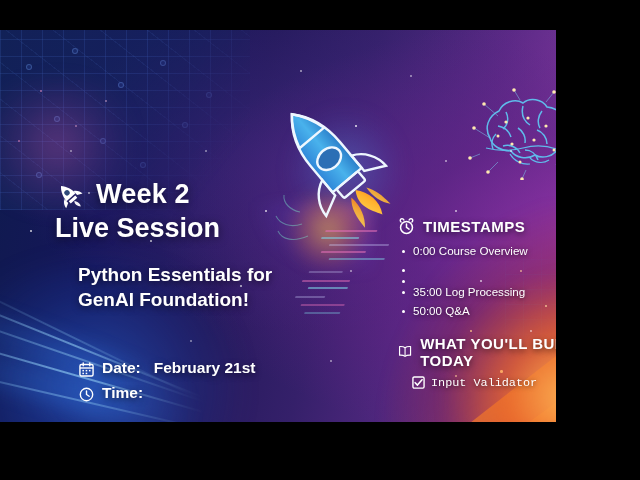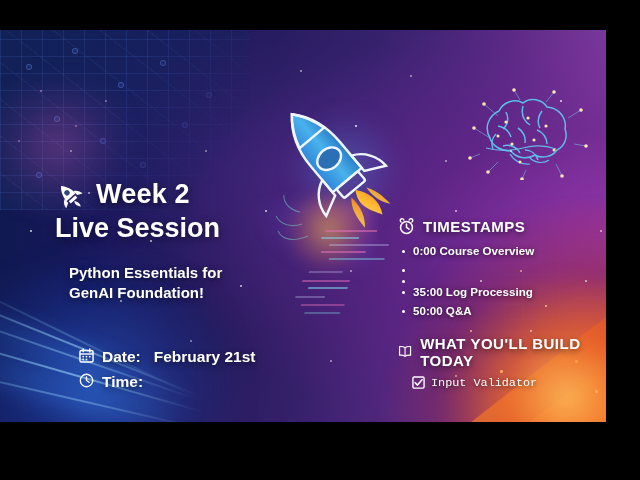--- a/index.html
+++ b/index.html
@@ -1,18 +1,18 @@
 <!DOCTYPE html>
 <html><head>
 <meta charset="utf-8">
 <style>
   html,body{margin:0;padding:0;background:#000;}
   body{width:640px;height:480px;overflow:hidden;font-family:"Liberation Sans",sans-serif;}
 
-  #stage{position:relative;width:606px;height:480px;background:#000;overflow:hidden;}
+  #stage{position:relative;width:556px;height:480px;background:#000;overflow:hidden;}
 
   
   .bar{position:absolute;left:0;width:640px;background:#000;z-index:90;}
   .bar.top{top:0;height:30px;}
   .bar.bot{bottom:0;height:58px;}
 
   
   #frame{position:absolute;left:0;top:30px;width:640px;height:392px;overflow:hidden;
          background:
            radial-gradient(120% 95% at 97% 52%, rgba(150,50,170,.85) 0%, rgba(110,35,140,.55) 28%, rgba(60,22,95,0) 60%),
@@ -85,33 +85,33 @@
   #code{position:absolute;left:288px;top:196px;width:110px;height:110px;transform:skewX(-17deg);opacity:.55;}
   #code b{position:absolute;display:block;height:2px;border-radius:1px;}
 
   
   #left{position:absolute;left:55px;top:150px;width:300px;z-index:40;color:#fff;}
   .hl{display:flex;align-items:center;gap:13px;}
   .h1{font-size:27px;font-weight:bold;letter-spacing:.2px;line-height:1.08;
       text-shadow:0 2px 8px rgba(0,0,0,.55);}
   .h1b{font-size:27px;font-weight:bold;line-height:1.12;margin-top:4px;
        text-shadow:0 2px 8px rgba(0,0,0,.55);}
-  .sub{font-size:15px;font-weight:bold;line-height:1.30;margin-top:20px;margin-left:14px;
+  .sub{font-size:19px;font-weight:bold;line-height:1.30;margin-top:20px;margin-left:23px;
        text-shadow:0 2px 7px rgba(0,0,0,.55);}
   .meta{margin-top:46px;margin-left:24px;}
-  .mrow{display:flex;align-items:flex-start;gap:8px;font-size:15.5px;font-weight:bold;margin-bottom:7px;
+  .mrow{display:flex;align-items:flex-end;gap:8px;font-size:15.5px;font-weight:bold;margin-bottom:7px;
         text-shadow:0 2px 6px rgba(0,0,0,.55);}
   .mrow .lbl{min-width:0;}
   .mrow .val{margin-left:5px;}
 
   
   #right{position:absolute;left:398px;top:188px;width:215px;z-index:40;color:#fff;}
   .sechead{display:flex;align-items:center;gap:8px;font-size:15px;font-weight:bold;letter-spacing:.5px;
            text-shadow:0 2px 6px rgba(0,0,0,.6);}
-  .tlist{margin:7px 0 0 4px;padding:0;list-style:none;font-weight:bold;}
+  .tlist{margin:7px 0 0 4px;padding:0;list-style:none;}
   .tlist li{display:flex;align-items:flex-start;gap:8px;font-size:11.6px;line-height:1.63;
             text-shadow:0 1px 5px rgba(0,0,0,.65);}
   .dot{display:inline-block;width:3px;height:3px;border-radius:50%;background:#fff;margin-top:8px;flex:none;}
   .sechead2{margin-top:14px;}
   .blist{margin:5px 0 0 14px;padding:0;list-style:none;font-family:Liberation Mono, monospace;}
   .blist li{display:flex;align-items:center;gap:6px;font-size:11.8px;line-height:1.56;
             text-shadow:0 1px 5px rgba(0,0,0,.65);}
   .cbx{flex:none;}
   svg{display:block;}
 </style>

